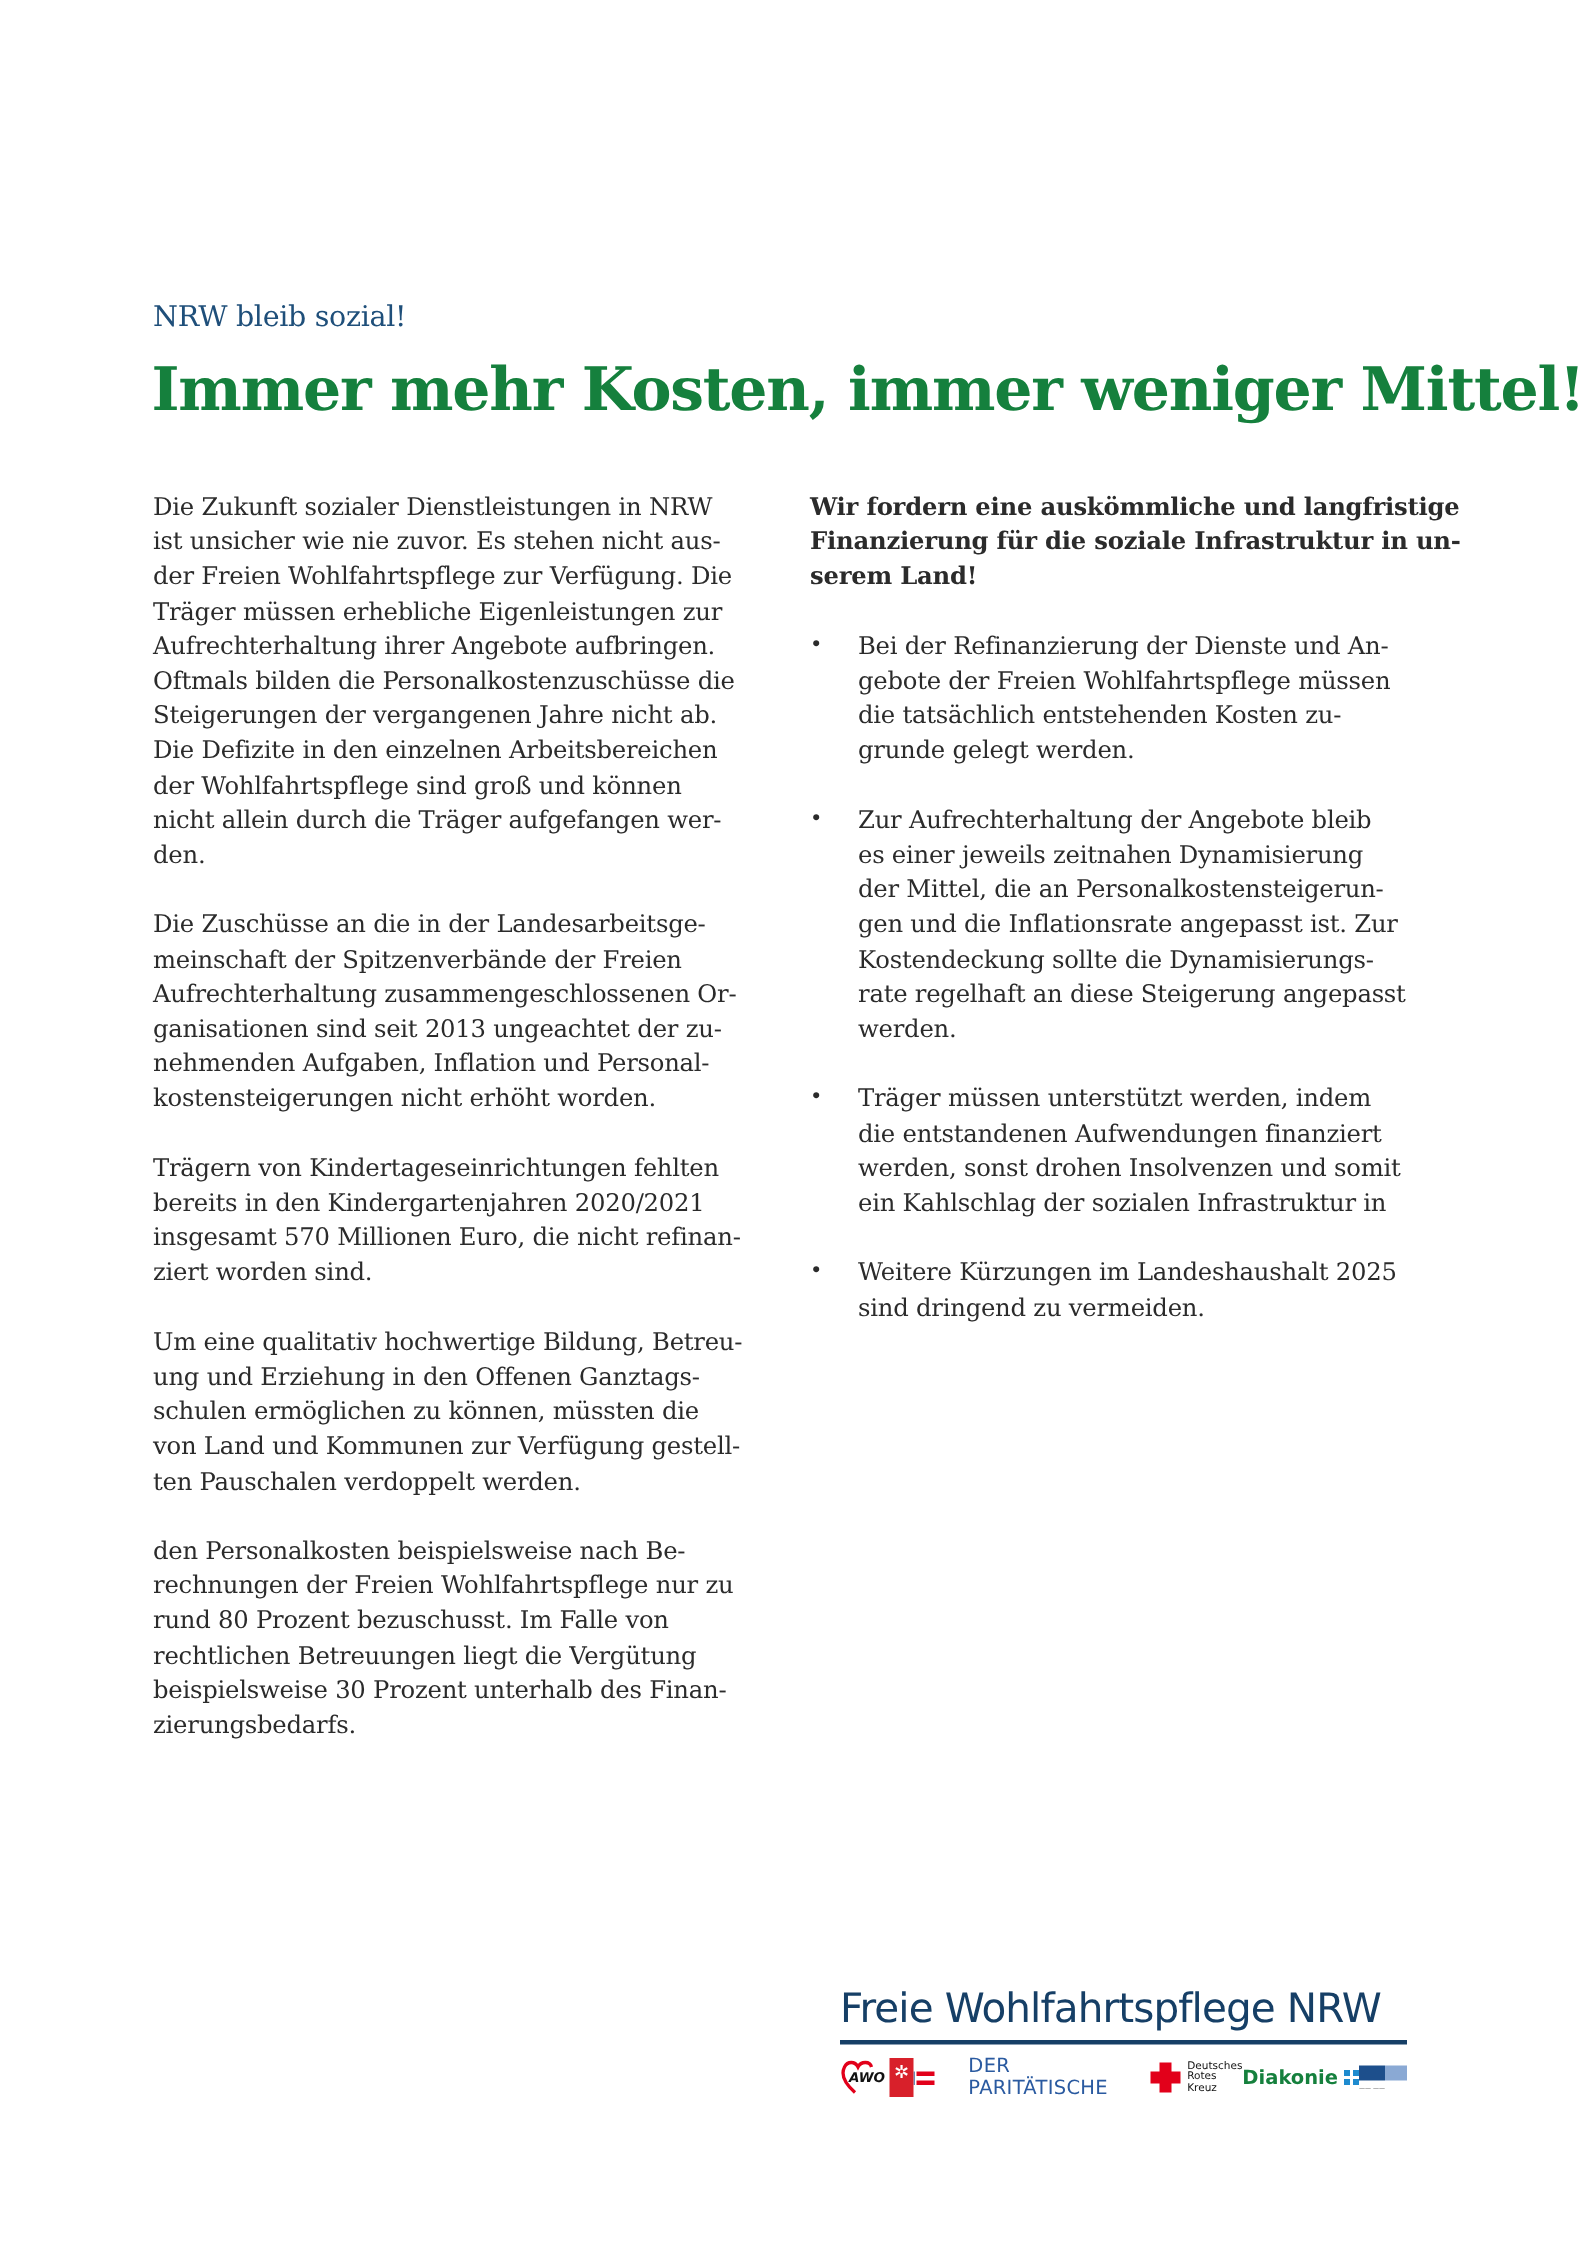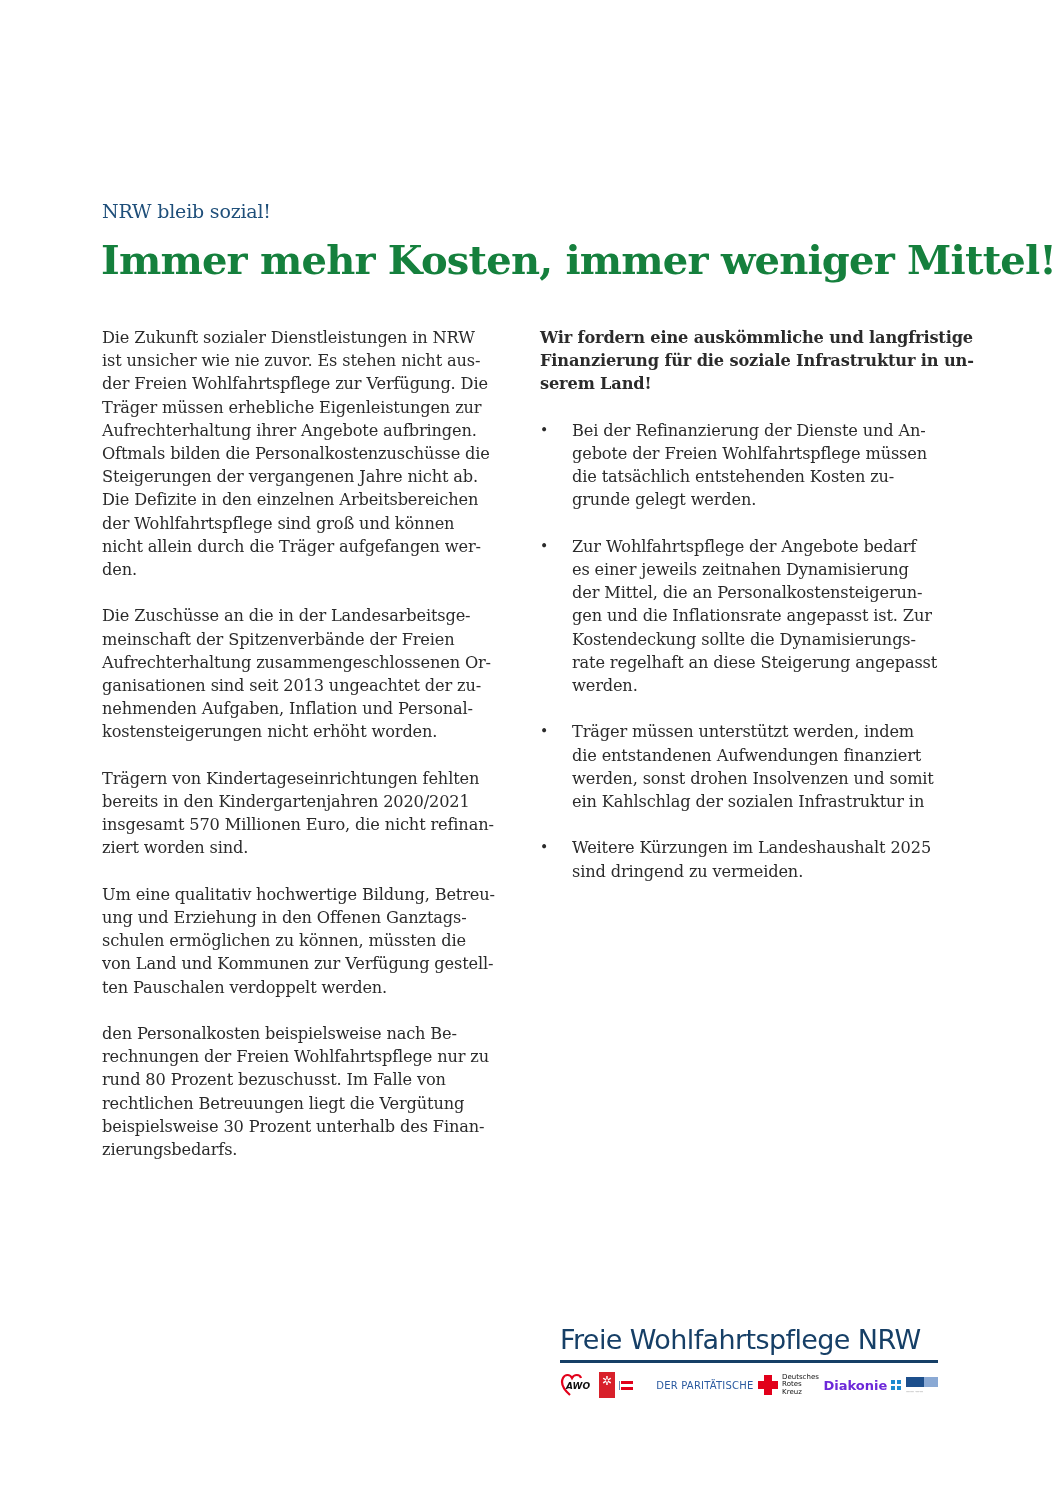--- a/index.html
+++ b/index.html
@@ -24,26 +24,26 @@
   .footer-rule { height: 3px; background: #163f66; margin-top: 2px; }
   .logos { display: flex; align-items: center; justify-content: space-between; height: 36px; margin-top: 4px;
            font-family: "DejaVu Sans", "Liberation Sans", sans-serif; }
   .logo { display: flex; align-items: center; }
   .awo { position: relative; width: 34px; height: 24px; }
   .awo svg { position: absolute; left: 0; top: 0; }
   .awo-text { position: absolute; left: 6px; top: 8px; font-size: 9px; font-weight: bold; font-style: italic; color: #111; }
   .caritas { width: 16px; height: 26px; background: #d8202a; position: relative; display: flex; align-items: flex-start; justify-content: center; color: #fff; font-size: 12px; line-height: 18px; }
   .paritaet-flag { width: 12px; height: 9px; display: flex; flex-direction: column; margin-right: 3px; border-left: 1px solid #6a8bb5; padding-left: 1px;}
   .paritaet-flag span { flex: 1; }
-  .paritaet-text { font-size: 10px; color: #2a5aa0; letter-spacing: 0.2px; margin-left: 20px; }
+  .paritaet-text { font-size: 13px; color: #2a5aa0; letter-spacing: 0.2px; margin-left: 20px; }
   .drk-cross { width: 20px; height: 20px; position: relative; margin-right: 4px; }
   .drk-cross::before { content: ""; position: absolute; left: 6px; top: 0; width: 8px; height: 20px; background: #e2001a; }
   .drk-cross::after { content: ""; position: absolute; left: 0; top: 6px; width: 20px; height: 8px; background: #e2001a; }
   .drk-text { font-size: 7px; line-height: 7.5px; color: #111; }
-  .diakonie-text { font-size: 13px; font-weight: bold; color: #6d28d9; }
+  .diakonie-text { font-size: 13px; font-weight: bold; color: #15803d; }
   .diakonie-mark { width: 10px; height: 10px; margin-left: 4px; background: #1e8bcf; position: relative; }
   .diakonie-mark::before { content: ""; position: absolute; left: 4px; top: 0; width: 2px; height: 10px; background: #fff; }
   .diakonie-mark::after { content: ""; position: absolute; left: 0; top: 4px; width: 10px; height: 2px; background: #fff; }
   .zwst { display: flex; flex-direction: column; align-items: flex-start; }
   .zwst-mark { width: 32px; height: 10px; background: linear-gradient(90deg, #1d4f8c 55%, #8aa9d4 55%); }
   .zwst-text { font-size: 4px; color: #555; margin-top: 2px; }
 </style>
 </head>
 <body>
 
@@ -104,21 +104,21 @@
   <ul class="bullets" id="bullets">
       <li>
         <span class="bullet-dot">•</span>
         <span class="line">Bei der Refinanzierung der Dienste und An-</span>
         <span class="line">gebote der Freien Wohlfahrtspflege müssen</span>
         <span class="line">die tatsächlich entstehenden Kosten zu-</span>
         <span class="line">grunde gelegt werden.</span>
       </li>
       <li>
         <span class="bullet-dot">•</span>
-        <span class="line">Zur Wohlfahrtspflege der Angebote bedarf</span>
+        <span class="line">Zur Aufrechterhaltung der Angebote bleib</span>
         <span class="line">es einer jeweils zeitnahen Dynamisierung</span>
         <span class="line">der Mittel, die an Personalkostensteigerun-</span>
         <span class="line">gen und die Inflationsrate angepasst ist. Zur</span>
         <span class="line">Kostendeckung sollte die Dynamisierungs-</span>
         <span class="line">rate regelhaft an diese Steigerung angepasst</span>
         <span class="line">werden.</span>
       </li>
       <li>
         <span class="bullet-dot">•</span>
         <span class="line">Träger müssen unterstützt werden, indem</span>

